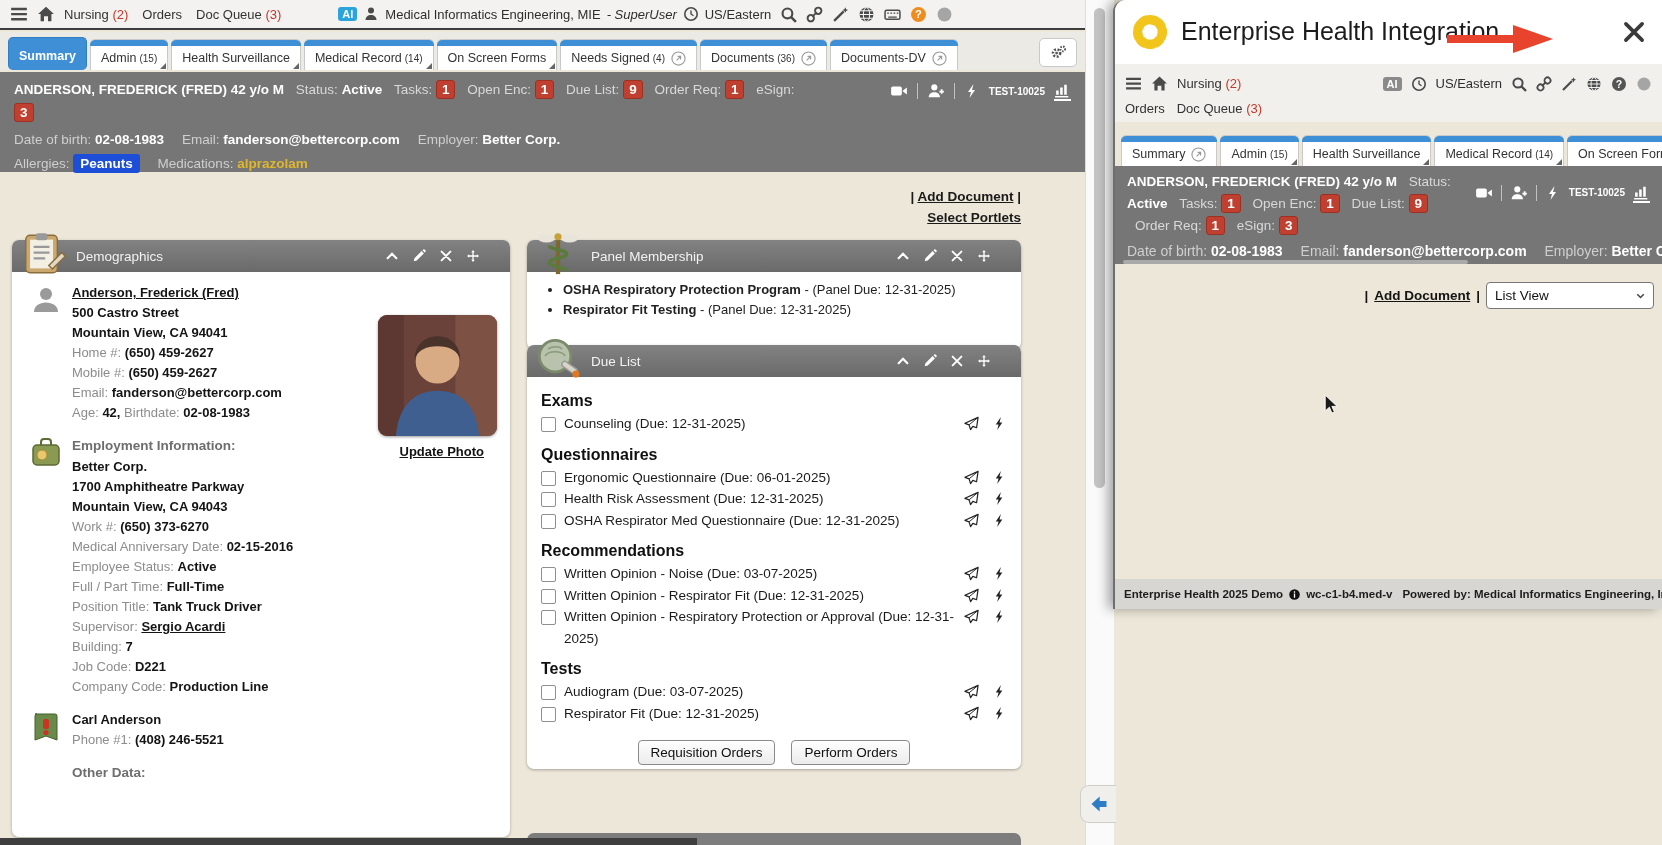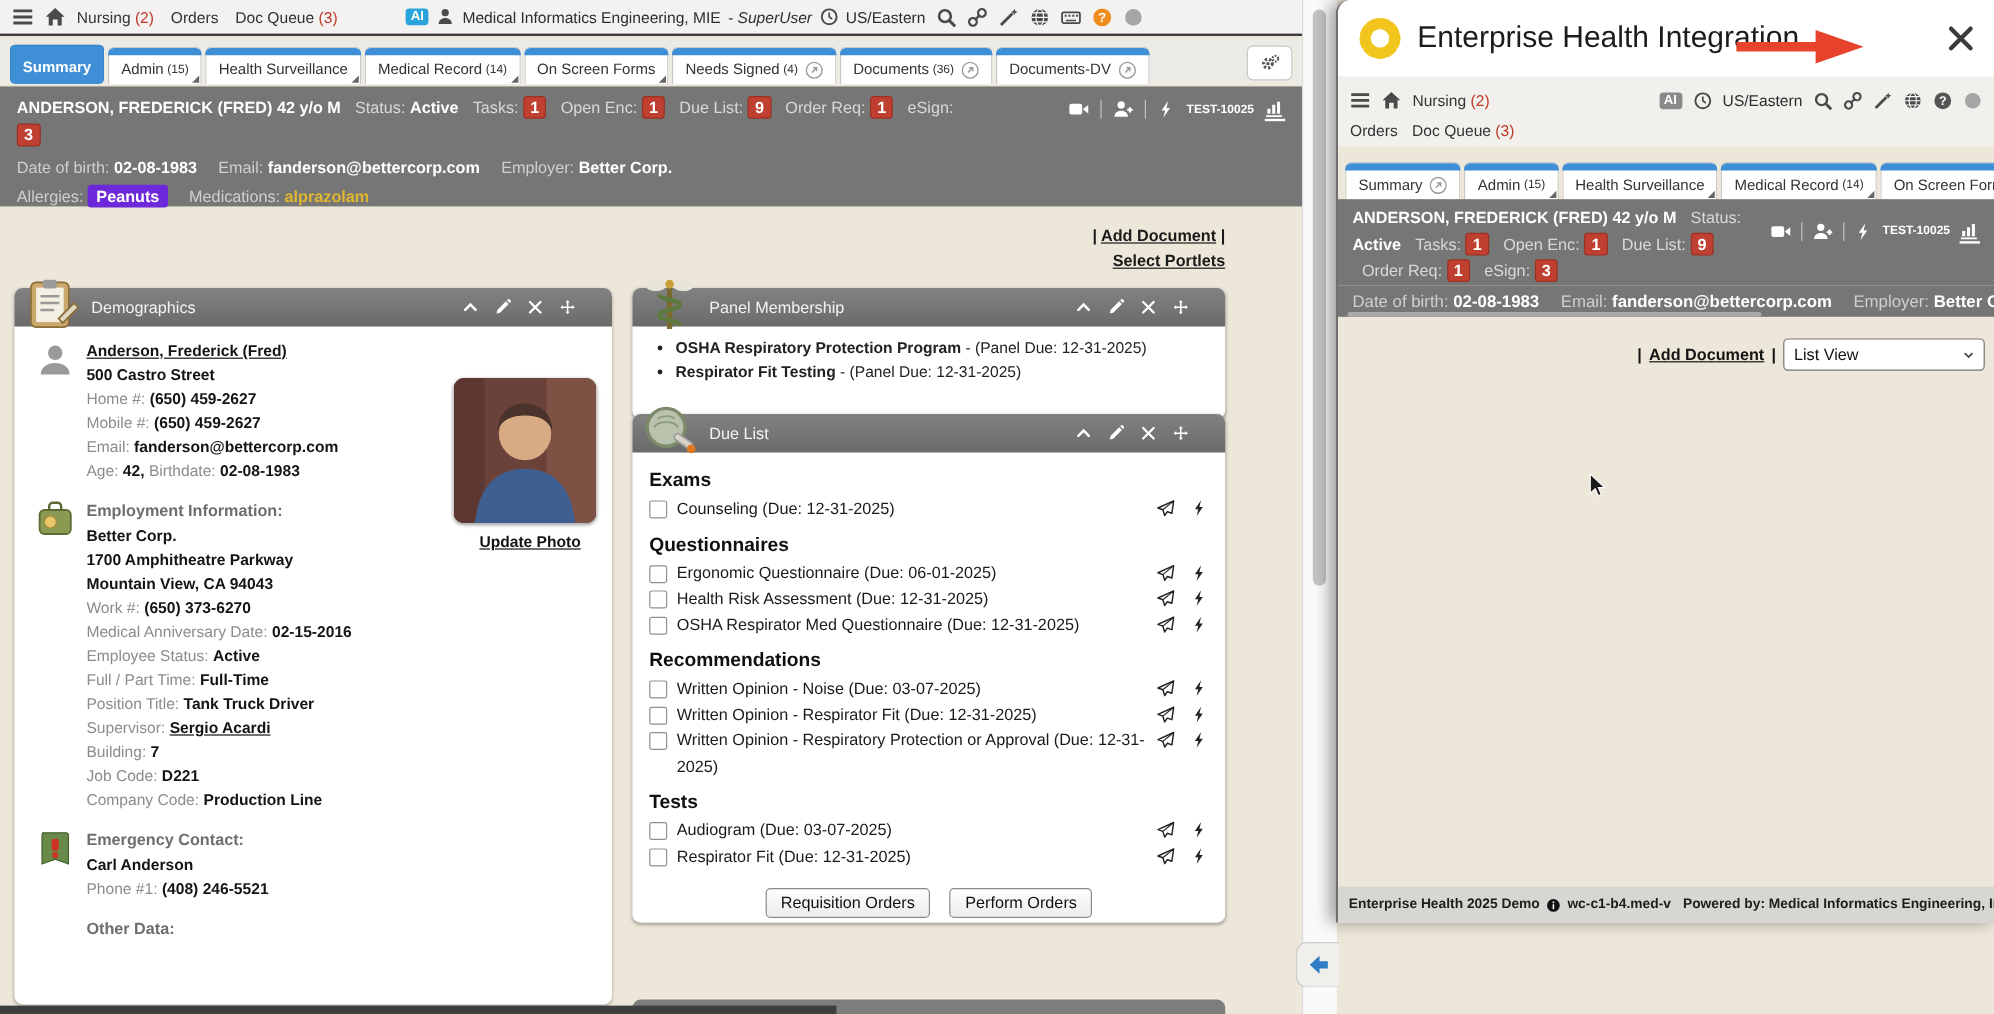--- a/index.html
+++ b/index.html
@@ -42,21 +42,21 @@
   .pbadge{display:inline-block;background:#bf4030;border:1px solid #9c3122;border-radius:3px;padding:0 5px;font-weight:bold;line-height:17px;}
   .pbar-icons{position:absolute;top:9px;right:14px;display:flex;align-items:center;gap:9px;color:#fff;}
   .pbar-icons .icon{color:#fff;}
   .sep{width:1px;height:16px;background:#c2c2c2;}
   .chartid{font-weight:bold;font-size:10px;}
   .chart-ic{border-bottom:2px solid #fff;padding-bottom:1px;}
   .pbar-row{line-height:24px;white-space:nowrap;}
   .pbar-row.first{margin-top:4px;}
   .sl{color:#cfcfcf;}
   .sv{font-weight:bold;color:#fff;margin-right:14px;}
-  .abadge{display:inline-block;background:#6d28d9;border-radius:3px;padding:0 7px;font-weight:bold;line-height:19px;margin-right:14px;}
+  .abadge{display:inline-block;background:#1d4ed8;border-radius:3px;padding:0 7px;font-weight:bold;line-height:19px;margin-right:14px;}
   .medv{color:#e0b62f;font-weight:bold;}
 
   .doclinks{position:absolute;top:186px;right:64px;text-align:right;font-size:13.5px;font-weight:bold;color:#1a1a1a;line-height:21px;margin-left:12px;}
   .ulink{text-decoration:underline;cursor:pointer;}
 
   .portlet{position:absolute;background:#fff;border-radius:7px;box-shadow:0 1px 3px rgba(0,0,0,.3);}
   .phead{position:relative;height:32px;background:linear-gradient(#828282,#6a6a6a);border-radius:7px 7px 0 0;color:#f2f2f2;display:flex;align-items:center;padding:0 30px 0 64px;font-size:13.5px;}
   .ptitle{flex:1;}
   .pctrl{display:flex;gap:13px;align-items:center;}
   .pctrl .icon{width:14px;height:14px;color:#fff;cursor:pointer;}
@@ -91,21 +91,21 @@
   .btn{font-family:"Liberation Sans",sans-serif;background:linear-gradient(#fefefe,#ececec);border:1px solid #8a8a8a;border-radius:4px;padding:4px 12px;font-size:13.5px;color:#101010;cursor:pointer;}
 
   .sliver{position:absolute;left:527px;top:833px;width:494px;height:12px;background:#7d7d7d;border-radius:7px 7px 0 0;}
   .bottom-strip{position:absolute;left:0;top:838px;width:697px;height:7px;background:#3e3e3e;z-index:3;}
 
   
   #gutter{position:absolute;left:1085px;top:0;width:28px;height:845px;background:#fafafa;border-left:1px solid #dcdcdc;}
   .vthumb{position:absolute;left:8px;top:8px;width:11px;height:480px;background:#c3c3c3;border-radius:6px;cursor:pointer;}
 
   
-  #rpanel{position:absolute;left:1113px;top:0;width:549px;height:769px;background:#ece7d8;border-left:2px solid #6f6f6f;border-radius:12px 0 0 0;box-shadow:-5px 0 12px rgba(0,0,0,.35);box-sizing:border-box;}
+  #rpanel{position:absolute;left:1113px;top:0;width:549px;height:609px;background:#ece7d8;border-left:2px solid #6f6f6f;border-radius:12px 0 0 0;box-shadow:-5px 0 12px rgba(0,0,0,.35);box-sizing:border-box;}
   .r-header{position:absolute;top:0;left:0;right:0;height:64px;background:#fff;border-radius:11px 0 0 0;}
   .r-logo{position:absolute;left:16px;top:13px;width:38px;height:38px;}
   .r-title{position:absolute;left:66px;top:17px;font-size:25px;color:#1c1c1c;white-space:nowrap;}
   .red-arrow{position:absolute;left:330px;top:22px;width:110px;height:34px;z-index:4;}
   .r-close{position:absolute;right:15px;top:19px;width:26px;height:26px;color:#3a3a3a;cursor:pointer;}
   .r-toolbar{position:absolute;top:64px;left:0;right:0;height:58px;background:#f1f0ed;padding:7px 10px 0;box-sizing:border-box;font-size:13px;}
   .rt-row{display:flex;align-items:center;gap:9px;height:25px;}
   .rt-row .icon{color:#4a4a4a;}
   .rt-spacer{flex:1;}
   .r-tabbar{position:absolute;top:124px;left:0;right:0;height:42px;display:flex;align-items:flex-end;padding:0 0 0 6px;gap:3px;overflow:hidden;}
@@ -384,20 +384,21 @@
         <div id="demo-groups">
             <div class="demo-group">
               <span class="icon dg-icon">
                 <svg viewBox="0 0 32 32">
                   <circle cx="16" cy="10" r="6" fill="#9a9a9a"></circle>
                   <path d="M4 28c0-6 5.4-9.5 12-9.5S28 22 28 28z" fill="#9a9a9a"></path>
                 </svg>
               </span>
               <div class="dg-line"><span class="seg-link">Anderson, Frederick (Fred)</span> </div>
               <div class="dg-line"><span class="seg-value">500 Castro Street</span> </div>
+              <div class="dg-line"><span class="seg-value">Mountain View, CA 94041</span> </div>
               <div class="dg-line"><span class="seg-label">Home #:</span> <span class="seg-value">(650) 459-2627</span> </div>
               <div class="dg-line"><span class="seg-label">Mobile #:</span> <span class="seg-value">(650) 459-2627</span> </div>
               <div class="dg-line"><span class="seg-label">Email:</span> <span class="seg-value">fanderson@bettercorp.com</span> </div>
               <div class="dg-line"><span class="seg-label">Age:</span> <span class="seg-value">42,</span> <span class="seg-label">Birthdate:</span> <span class="seg-value">02-08-1983</span> </div>
             </div>
             <div class="demo-group">
               <span class="icon dg-icon">
                 <svg viewBox="0 0 32 32">
                   <rect x="3" y="8" width="26" height="20" rx="4" fill="#8a9a52" stroke="#5c6a34" stroke-width="1.5"></rect>
                   <path d="M11 8V5a3 3 0 013-3h4a3 3 0 013 3v3" fill="none" stroke="#5c6a34" stroke-width="2"></path>
@@ -419,21 +420,20 @@
               <div class="dg-line"><span class="seg-label">Company Code:</span> <span class="seg-value">Production Line</span> </div>
             </div>
             <div class="demo-group">
               <span class="icon dg-icon">
                 <svg viewBox="0 0 32 32">
                   <path d="M5 3h20a2 2 0 012 2v24l-11-4-11 4V5a2 2 0 012-2z" fill="#6a8a4a" stroke="#44602c"></path>
                   <rect x="13" y="8" width="6" height="10" rx="2" fill="#cc3322"></rect>
                   <circle cx="16" cy="21.5" r="2.6" fill="#cc3322"></circle>
                 </svg>
               </span>
-              <div class="dg-head">Emergency Contact:</div>
               <div class="dg-line"><span class="seg-value">Carl Anderson</span> </div>
               <div class="dg-line"><span class="seg-label">Phone #1:</span> <span class="seg-value">(408) 246-5521</span> </div>
             </div>
             <div class="demo-group">
               <div class="dg-head">Other Data:</div>
             </div>
           </div>
       </div>
     </div>
 

